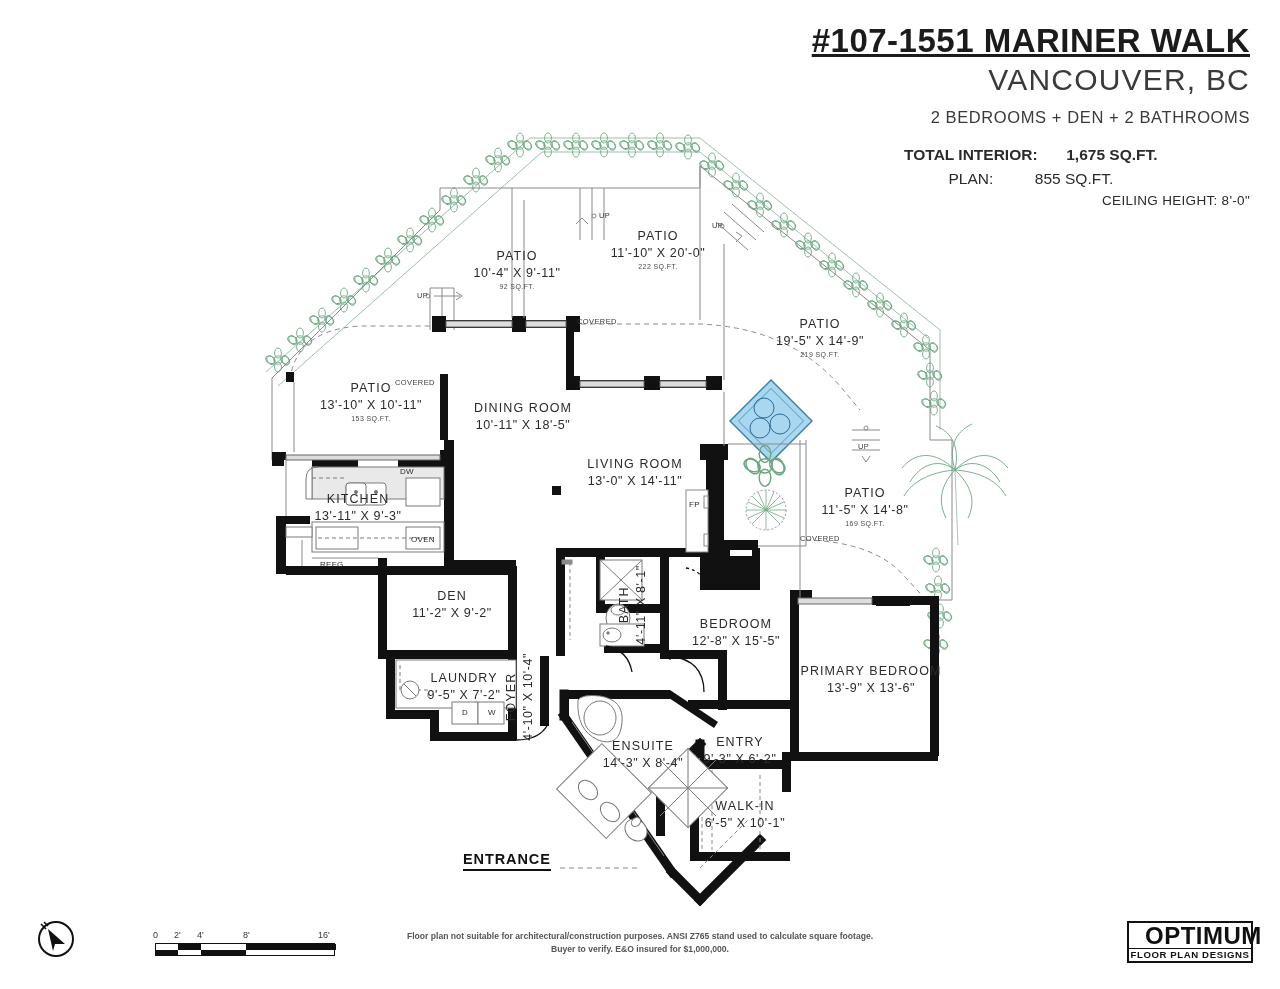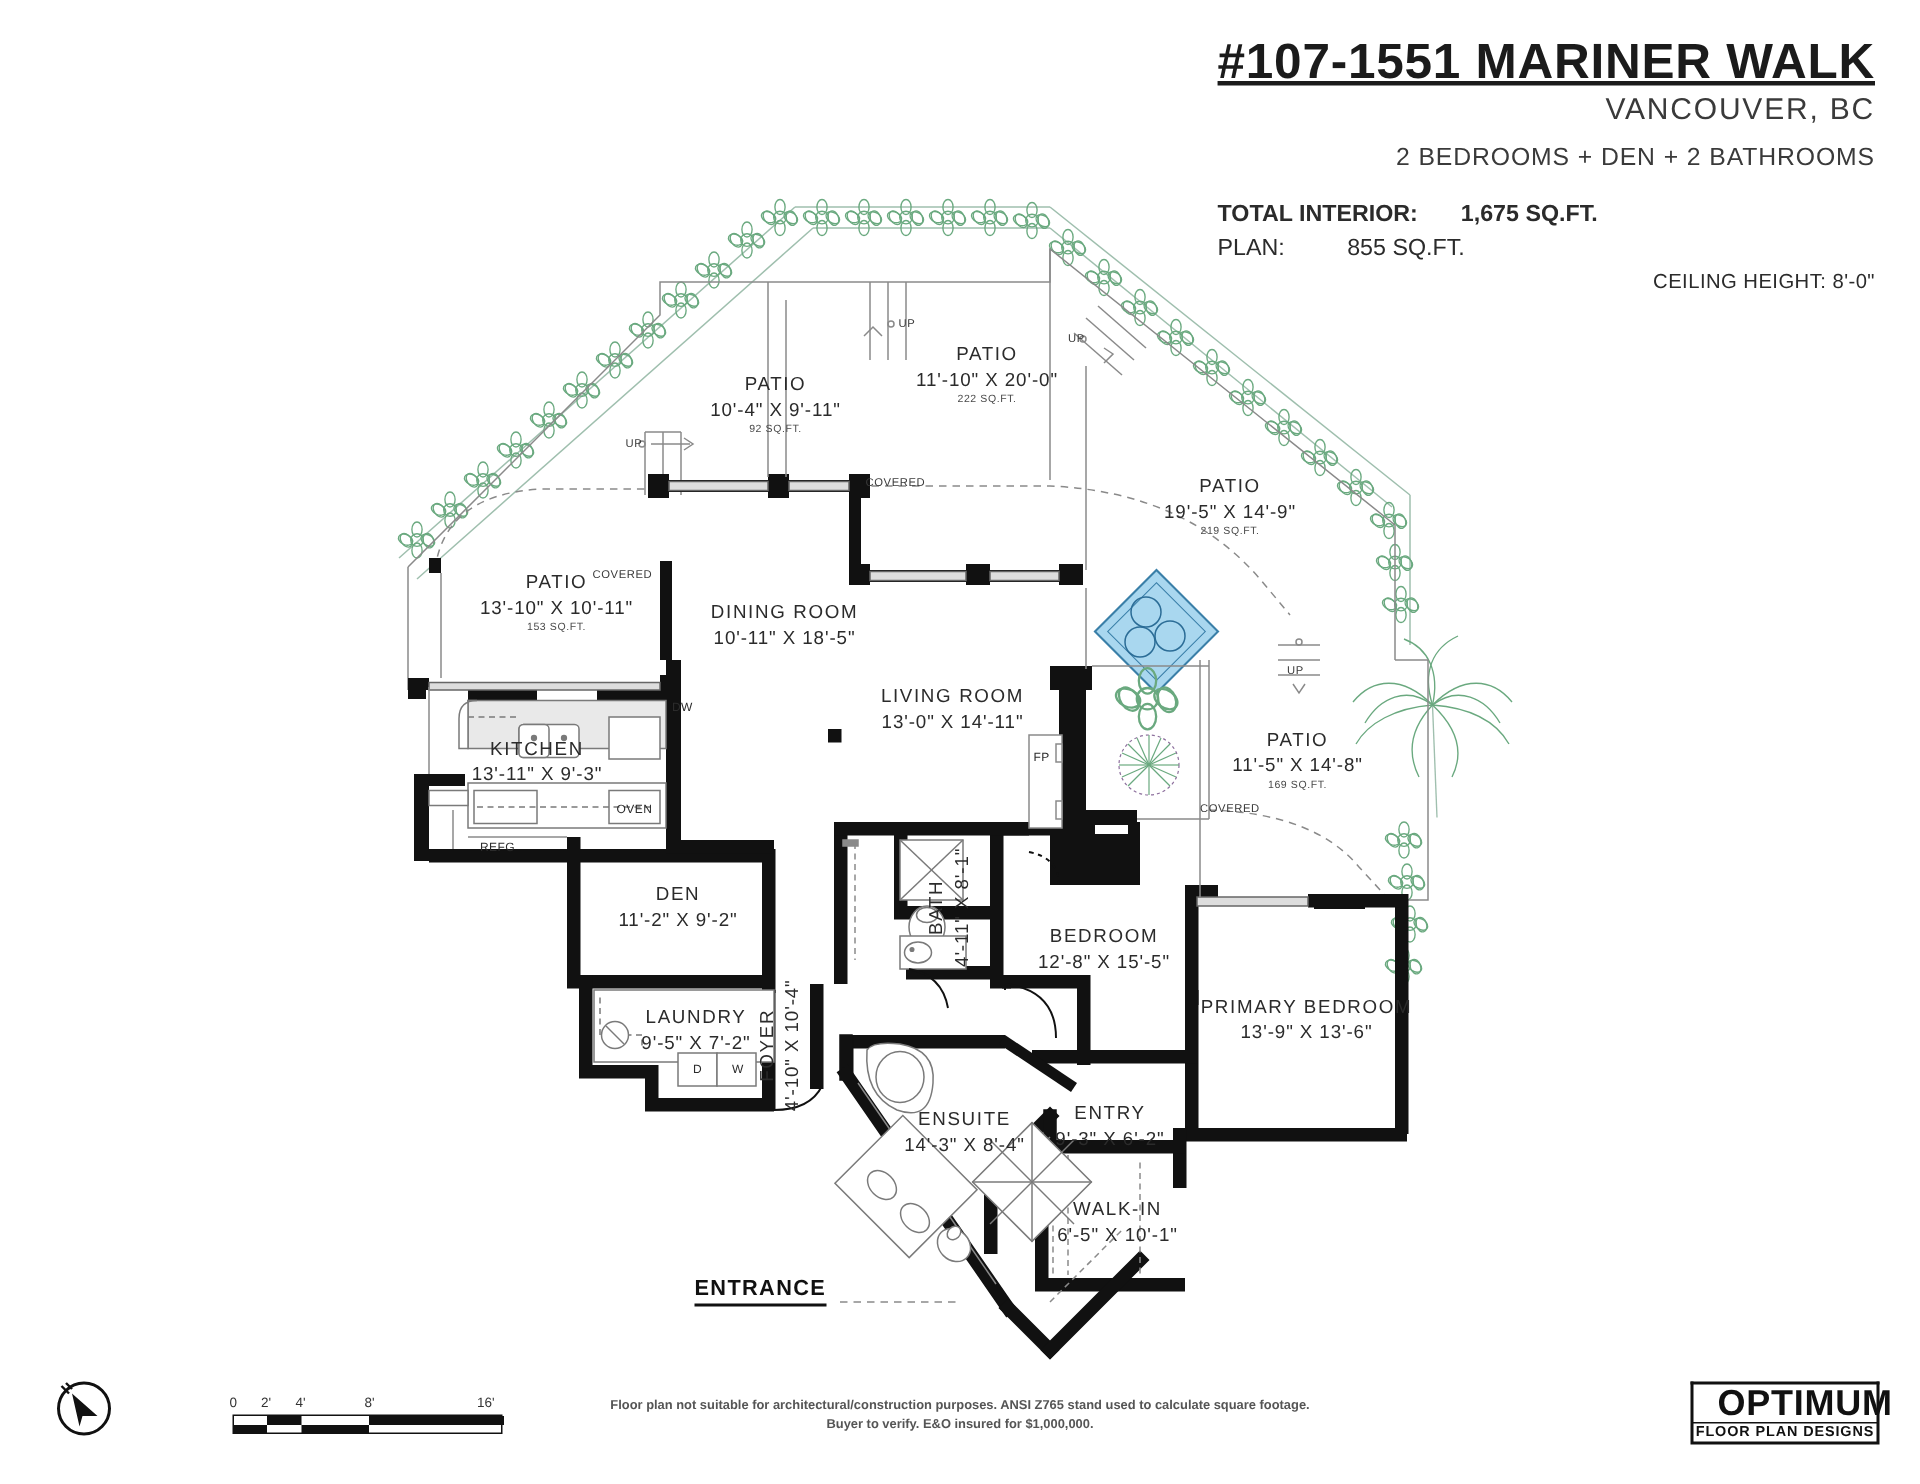--- a/index.html
+++ b/index.html
@@ -9,24 +9,24 @@
     font-family:"Liberation Sans", sans-serif;
     color:#231f20;
     overflow:hidden;
     position:relative;
   }
   #root{position:relative;width:1280px;height:989px;}
 
   
   .header{position:absolute;right:30px;top:24px;text-align:right;}
   .h-title{font-size:33px;font-weight:bold;letter-spacing:0.5px;line-height:1.06;color:#1b1b1b;text-decoration:underline;}
-  .h-city{font-size:20px;font-weight:normal;letter-spacing:1.2px;line-height:1.25;color:#3a3a3a;margin-top:2px;}
+  .h-city{font-size:30px;font-weight:normal;letter-spacing:1.2px;line-height:1.25;color:#3a3a3a;margin-top:2px;}
   .h-beds{font-size:16.5px;letter-spacing:0.6px;color:#3a3a3a;margin-top:10px;}
   .h-stats{margin-top:16px;font-size:15.5px;color:#2b2b2b;}
-  .statrow{display:flex;justify-content:flex-start;align-items:baseline;line-height:1.5;}
+  .statrow{display:flex;justify-content:center;align-items:baseline;line-height:1.5;}
   .statrow .lbl{text-align:left;}
   .statrow .val{width:120px;text-align:right;}
   .bold{font-weight:bold;}
   .h-ceil{font-size:13.5px;letter-spacing:0.3px;margin-top:3px;color:#2b2b2b;}
 
   
   .plan{position:absolute;left:0;top:0;width:1280px;height:989px;}
   svg{position:absolute;left:0;top:0;}
 
   
@@ -539,21 +539,21 @@
   </div>
 
   <div class="tiny" style="left:417px;top:291px;">UP</div>
   <div class="tiny" style="left:599px;top:211px;">UP</div>
   <div class="tiny" style="left:712px;top:221px;">UP</div>
   <div class="tiny" style="left:858px;top:442px;">UP</div>
   <div class="tiny" style="left:577px;top:317px;">COVERED</div>
   <div class="tiny" style="left:395px;top:378px;">COVERED</div>
   <div class="tiny" style="left:800px;top:534px;">COVERED</div>
   <div class="tinybox" style="left:689px;top:500px;font-size:8px;">FP</div>
-  <div class="tinybox" style="left:448px;top:467px;font-size:8px;">DW</div>
+  <div class="tinybox" style="left:400px;top:467px;font-size:8px;">DW</div>
   <div class="tinybox" style="left:320px;top:560px;font-size:8px;">REFG</div>
   <div class="tinybox" style="left:411px;top:535px;font-size:8px;">OVEN</div>
   <div class="tinybox" style="left:462px;top:708px;font-size:8px;">D</div>
   <div class="tinybox" style="left:488px;top:708px;font-size:8px;">W</div>
 
   <div class="entrance">ENTRANCE</div>
 
   <div class="north">
     <svg width="46" height="46" viewBox="0 0 46 46">
       <circle cx="24" cy="24" r="17" fill="none" stroke="#111" stroke-width="2"></circle>

